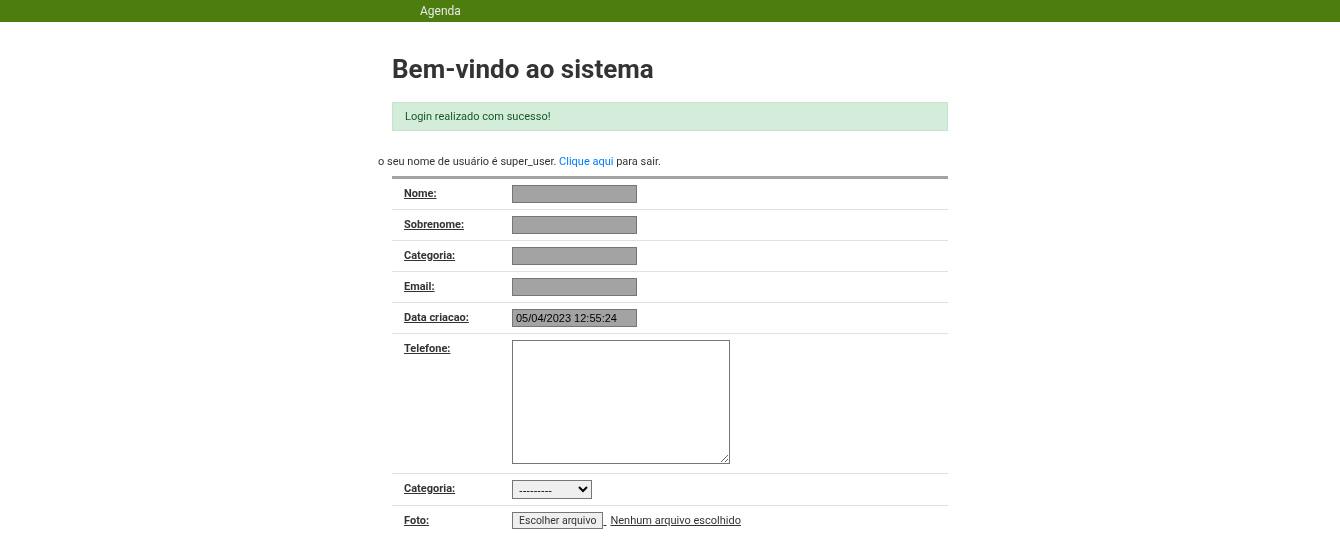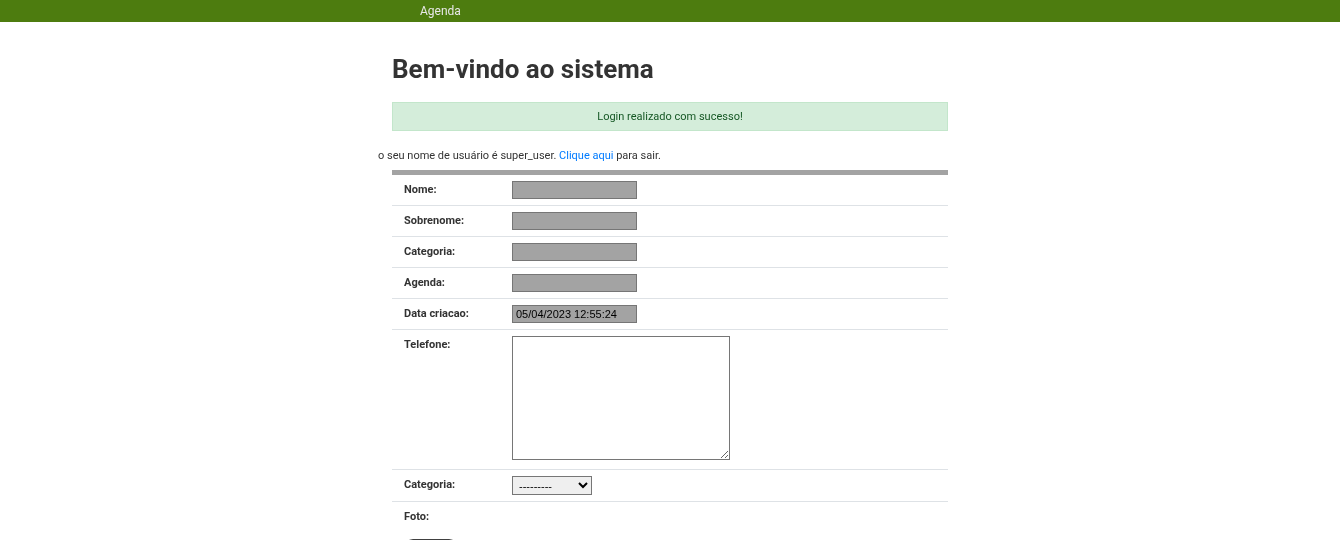--- a/index.html
+++ b/index.html
@@ -33,38 +33,38 @@
       font-size: 26px;
       font-weight: 700;
       color: #333;
       margin-bottom: 18px;
       margin-top: 22px;
     }
     .alert-success {
       background: #d4edda;
       border: 1px solid #c3e6cb;
       color: #155724;
-      padding: 7px 0;
-      font-size: 11px;
-      margin-bottom: 18px;
-      text-align: center;
+      padding: 7px 12px;
+      font-size: 11px;
+      margin-bottom: 24px;
     }
     .info-line {
       font-size: 11px;
       color: #333;
       margin-bottom: 4px;
       padding-bottom: 4px;
       margin-left: -14px;
     }
     .info-line a {
       color: #007bff;
       text-decoration: none;
     }
     .form-section {
-      border-top: 5px solid #a3a3a3;
+      border-top: 3px solid #a3a3a3;
+      text-decoration: underline;
     }
     .form-row {
       display: flex;
       align-items: flex-start;
       padding: 6px 0;
       border-bottom: 1px solid #dee2e6;
     }
     .form-label {
       width: 120px;
       font-size: 11px;
@@ -162,21 +162,21 @@
     </div>
 
     <div class="form-row">
       <div class="form-label">Categoria:</div>
       <div class="form-control-wrap">
         <input type="text" class="text-input" value="" style="">
       </div>
     </div>
 
     <div class="form-row">
-      <div class="form-label">Agenda:</div>
+      <div class="form-label">Email:</div>
       <div class="form-control-wrap">
         <input type="text" class="text-input" value="" style="">
       </div>
     </div>
 
     <div class="form-row">
       <div class="form-label">Data criacao:</div>
       <div class="form-control-wrap">
         <input type="text" class="text-input" value="05/04/2023 12:55:24" style="">
       </div>
@@ -193,19 +193,24 @@
       <div class="form-label">Categoria:</div>
       <div class="form-control-wrap">
         <select class="select-input">
           <option>---------</option>
         </select>
       </div>
     </div>
 
     <div class="form-row" style="border-bottom:none;">
       <div class="form-label">Foto:</div>
+      <div class="form-control-wrap">
+        <label class="file-btn">Escolher arquivo</label>
+        <span class="file-text">Nenhum arquivo escolhido</span>
+        
+      </div>
     </div>
 
   </div>
 
   <button class="submit-btn">Enviar</button>
 
 </div>
 
 </body></html>

